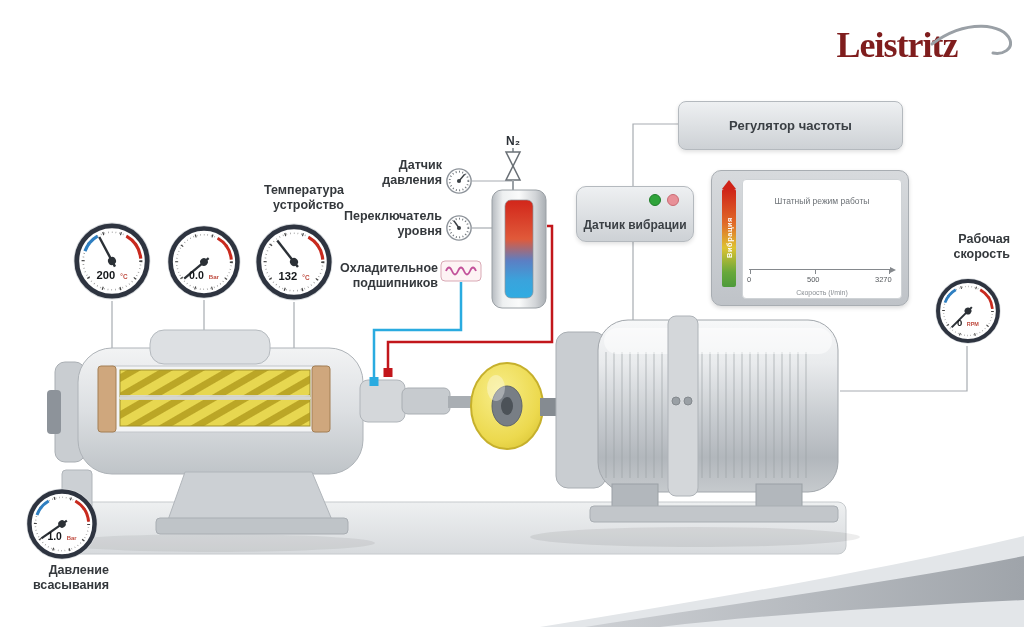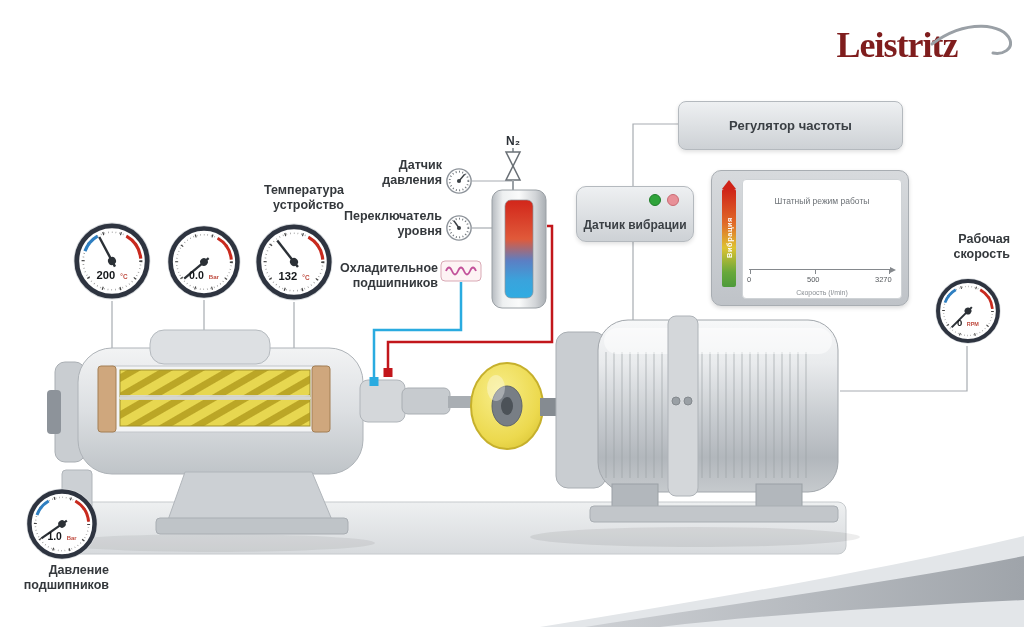--- a/index.html
+++ b/index.html
@@ -350,15 +350,15 @@
       <g transform="rotate(-125 50 50)">
         <line x1="50" y1="58" x2="50" y2="16" stroke="#2b3036" stroke-width="3"></line>
         <circle cx="50" cy="50" r="5" fill="#2b3036"></circle>
       </g>
       <text x="50" y="72" text-anchor="middle">
         <tspan class="gv">1.0</tspan>
         <tspan class="gu" dx="2">Bar</tspan>
       </text>
     </svg>
   </div>
-  <div class="lbl" style="left:17px;top:563px;width:92px">Давление подшипников</div>
+  <div class="lbl" style="left:17px;top:563px;width:92px">Давление всасывания</div>
 
 </div>
 
 </body></html>

